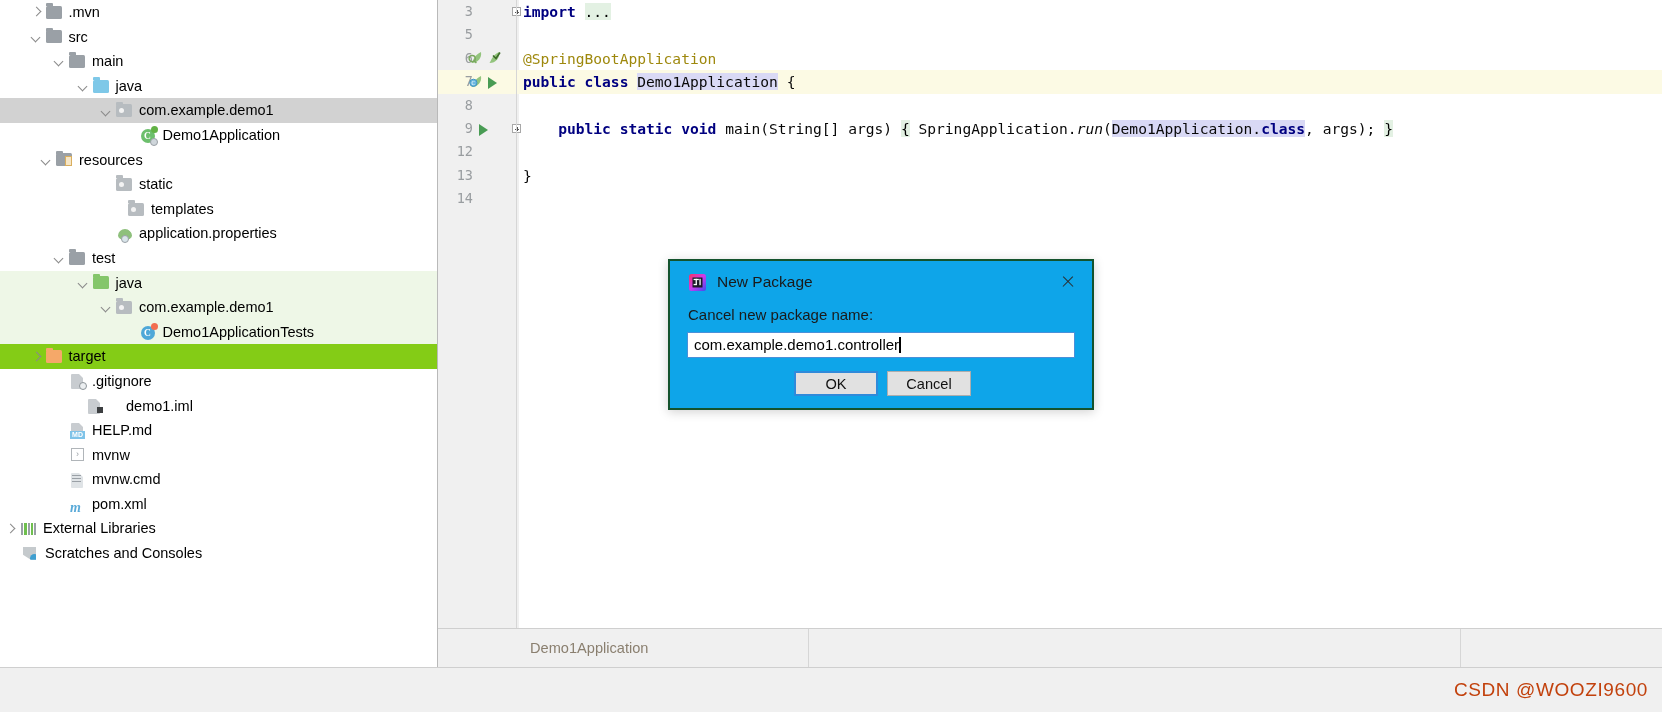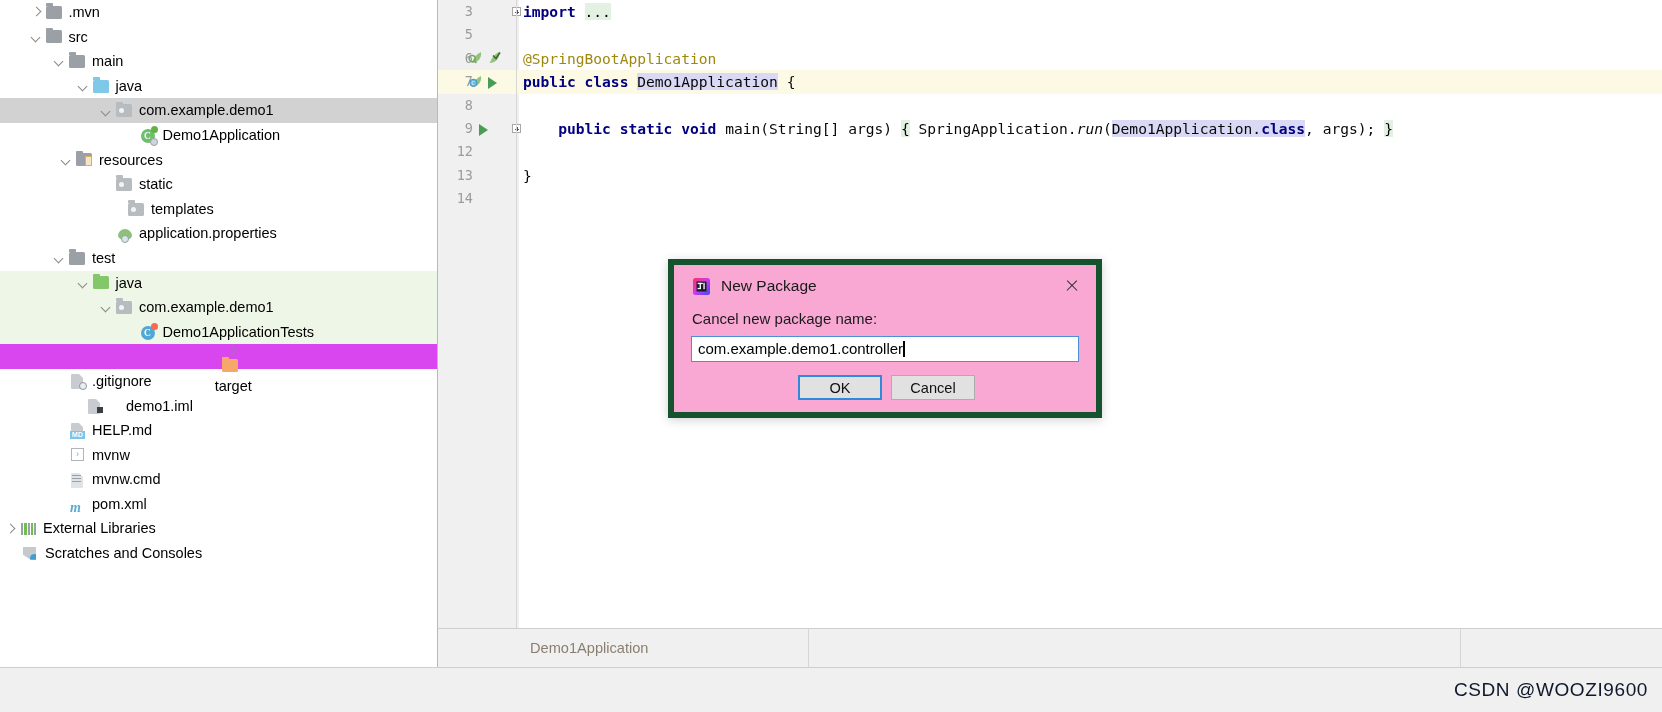--- a/index.html
+++ b/index.html
@@ -17,21 +17,21 @@
     position:absolute;left:0;top:0;width:437px;height:668px;
     background:#ffffff;overflow:hidden;
   }
   .trow{
     position:relative;height:24.6px;line-height:24.6px;
     white-space:nowrap;display:flex;align-items:center;
     font-size:14.5px;color:#000;
   }
   .trow.sel{background:#d2d2d2;}
   .trow.greenband{background:#eef7e7;}
-  .trow.yellowband{background:#d946ef;flex-direction:column;}
+  .trow.yellowband{background:#84cc16;}
   .arrow{
     width:13px;height:13px;flex:0 0 13px;position:relative;margin-right:3px;
   }
   .arrow.r::before{
     content:"";position:absolute;left:3px;top:2.5px;
     width:6px;height:6px;border-right:1.7px solid #8a8a8a;border-bottom:1.7px solid #8a8a8a;
     transform:rotate(-45deg);
   }
   .arrow.d::before{
     content:"";position:absolute;left:2px;top:3.5px;
@@ -108,27 +108,27 @@
   .gicon{position:absolute;width:15px;height:15px;}
   .run-tri{position:absolute;width:0;height:0;border-left:9px solid #499c54;border-top:6px solid transparent;border-bottom:6px solid transparent;}
 
   
   .bcbar{position:absolute;left:438px;top:628px;right:0;height:40px;background:#f0f0f0;border-top:1px solid #cfcfcf;}
   .bctext{position:absolute;left:92px;top:11px;font-size:14.6px;color:#8a7f6f;}
   .bcsplit{position:absolute;left:370px;top:0;width:1px;height:40px;background:#d6d6d6;}
   .bcsplit2{position:absolute;left:1022px;top:0;width:1px;height:40px;background:#d6d6d6;}
 
   .bottombar{position:absolute;left:0;bottom:0;width:1662px;height:44px;background:#f0f0f0;border-top:1px solid #cfcfcf;}
-  .wmark{position:absolute;right:14px;top:11px;font-size:19px;color:#0f172a;letter-spacing:0.6px;}
+  .wmark{position:absolute;right:14px;top:11px;font-size:19px;color:#c2410c;letter-spacing:0.6px;}
 
   
   .overlay{position:absolute;left:0;top:0;width:1662px;height:712px;pointer-events:none;}
   .dialog{
     position:absolute;left:668px;top:259px;width:422px;height:147px;
-    background:#f9a8d4;border:6px solid #14532d;
+    background:#0ea5e9;border:2px solid #14532d;
     box-shadow:0 2px 10px rgba(0,0,0,0.18);
     pointer-events:auto;
   }
   .dlg-title{position:absolute;left:18px;top:8px;height:26px;display:flex;align-items:center;gap:10px;}
   .ij-icon{width:19px;height:19px;position:relative;flex:0 0 19px;}
   .dlg-title-text{font-size:15.5px;color:#1a1a1a;}
   .dlg-close{position:absolute;right:11px;top:9px;width:26px;height:24px;cursor:pointer;}
   .dlg-close::before,.dlg-close::after{
     content:"";position:absolute;left:6px;top:11px;width:14px;height:1.4px;background:#2b2b2b;
   }
@@ -193,21 +193,21 @@
         </span>
         <span class="tlabel">com.example.demo1</span>
       </div>
       <div class="trow" style="padding-left: 123.5px;">
         <span class="arrow"></span>
         <span class="ico">
           <span class="cls spring">C<span class="badge"></span><span class="clock"></span></span>
         </span>
         <span class="tlabel">Demo1Application</span>
       </div>
-      <div class="trow" style="padding-left: 60px;">
+      <div class="trow" style="padding-left: 40px;">
         <span class="arrow d"></span>
         <span class="ico">
           <span class="f-grey res"></span>
         </span>
         <span class="tlabel">resources</span>
       </div>
       <div class="trow" style="padding-left: 100px;">
         <span class="arrow"></span>
         <span class="ico">
           <span class="pkg"></span>

